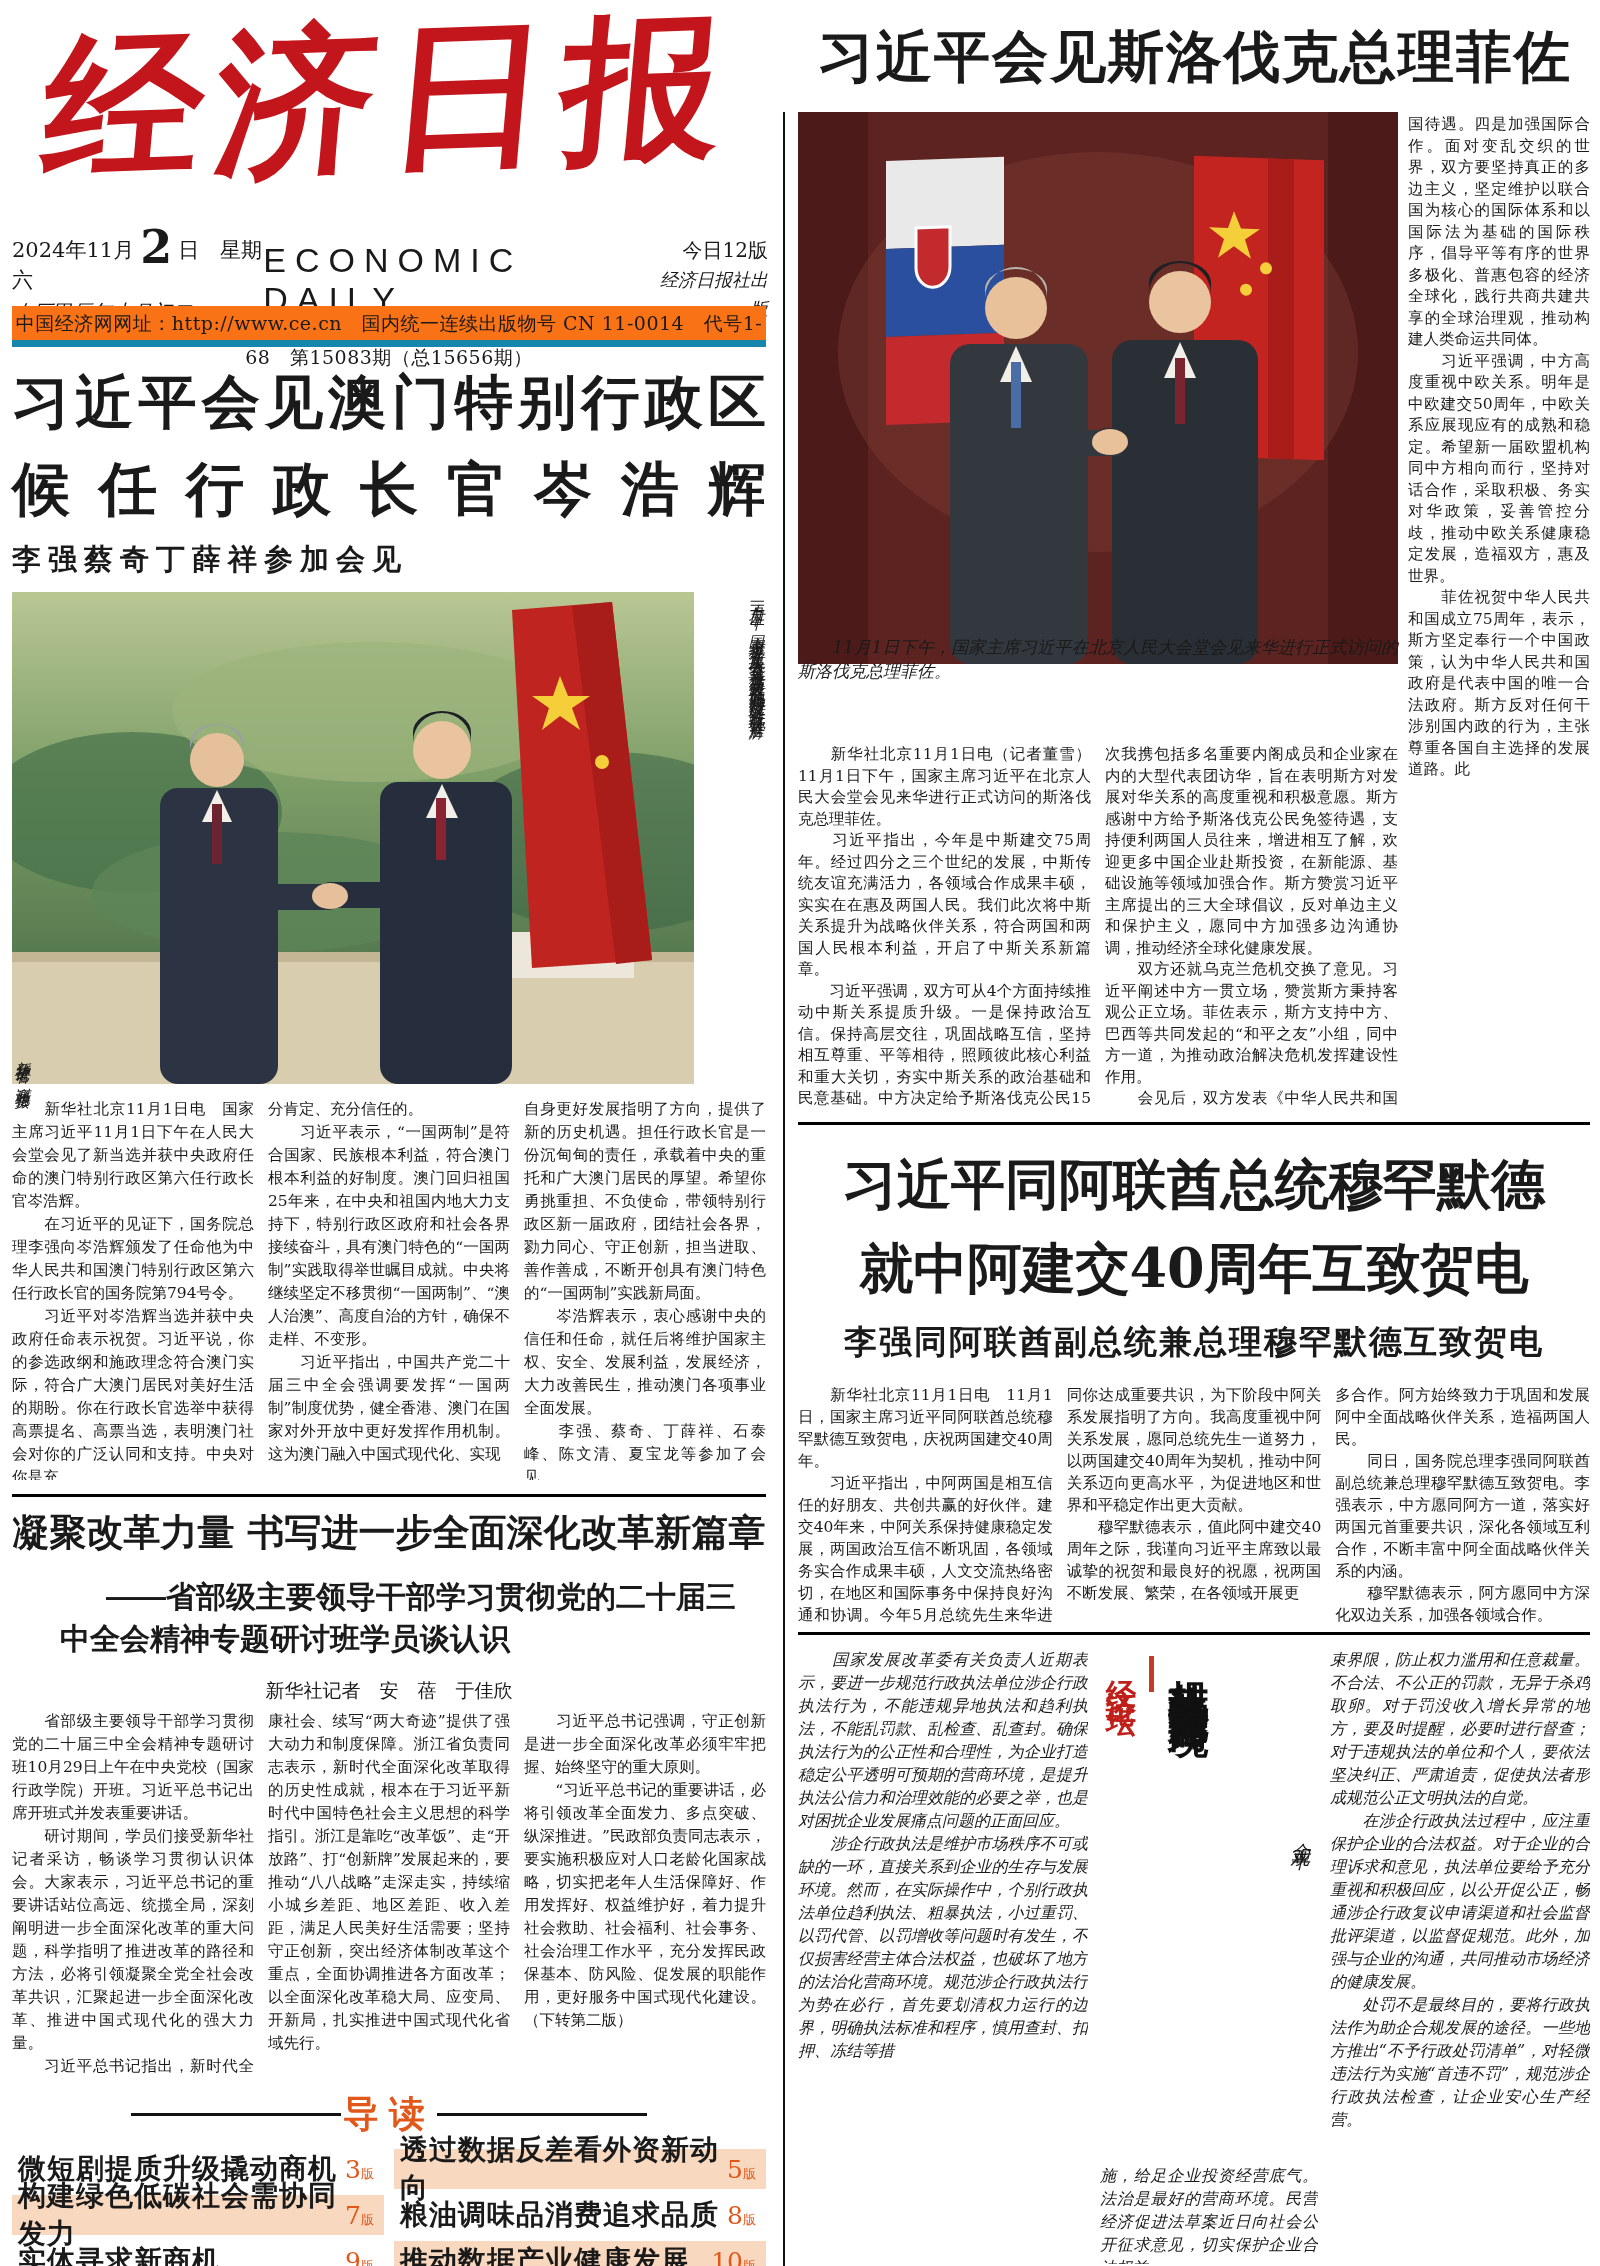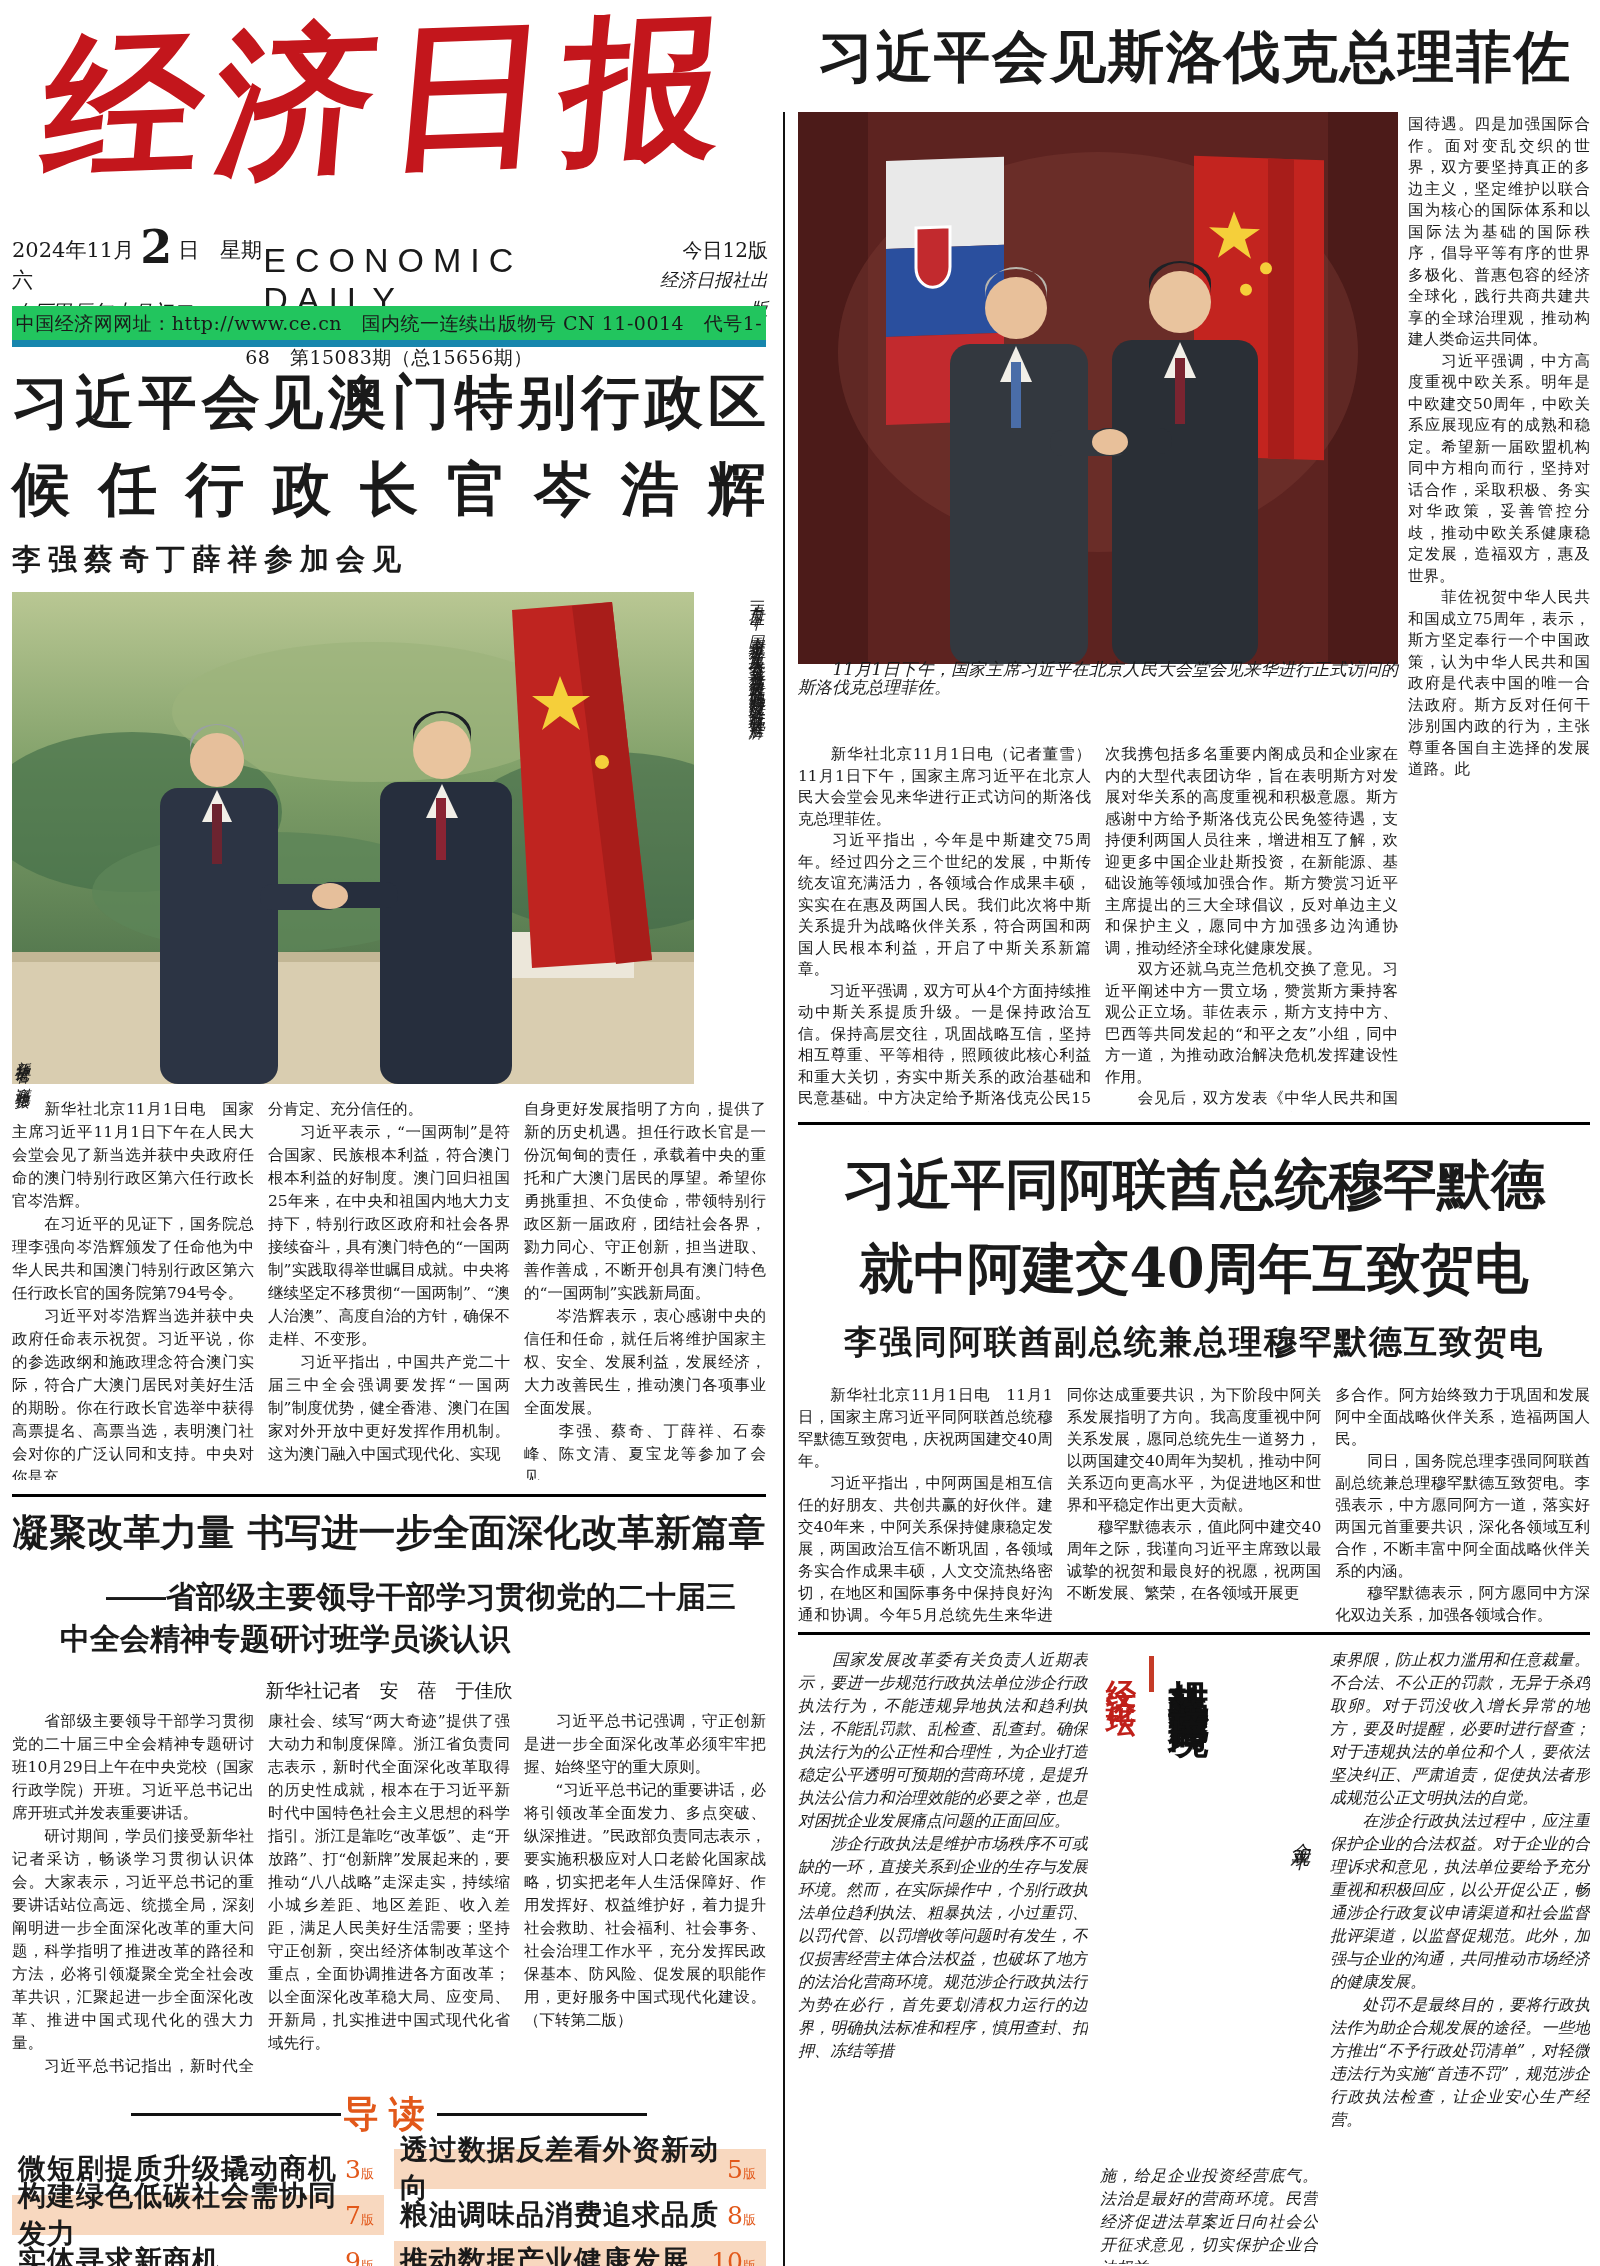--- a/index.html
+++ b/index.html
@@ -49,21 +49,21 @@
   .ddCell.shade{background:#f8d8bf;}
   .ddT{font-size:28px;font-weight:bold;letter-spacing:1px;}
   .ddP{color:#e2581a;font-size:25px;white-space:nowrap;}
   .ddP small{font-size:13px;}
   
   .vrule{left:783px;top:112px;width:2px;height:2154px;background:#111;}
   .ficoHead{left:800px;top:20px;width:790px;text-align:center;font-size:56px;font-weight:900;letter-spacing:2px;}
   .photoR{left:798px;top:112px;width:600px;height:552px;}
   .sidebar{left:1408px;top:114px;width:182px;height:992px;font-size:15.5px;line-height:21.5px;
            text-align:justify;overflow:hidden;white-space:pre-wrap;}
-  .ficoCap{left:798px;top:660px;width:600px;font-style:italic;font-size:17px;line-height:18px;text-align:justify;}
+  .ficoCap{left:798px;top:635px;width:600px;font-style:italic;font-size:17px;line-height:24px;text-align:justify;}
   .ficoCredit{text-align:right;font-style:italic;font-size:17px;}
   .ficoText{left:798px;top:744px;width:600px;height:368px;}
   .ficoText .col{font-size:15.5px;line-height:21.5px;}
   .uaeHead{left:798px;top:1142px;width:792px;text-align:center;font-size:54px;line-height:84px;font-weight:900;
            font-family:"DejaVu Serif","Liberation Serif",serif;}
   .uaeSub{left:798px;top:1320px;width:792px;text-align:center;font-size:33px;font-weight:bold;letter-spacing:2px;}
   .uaeText{left:798px;top:1384px;width:792px;height:238px;}
   .uaeText .col{font-size:15.5px;line-height:22px;}
   
   .jin{left:798px;top:1648px;width:792px;height:616px;display:flex;gap:12px;}
@@ -93,21 +93,21 @@
       </div>
       <div class="dl-lunar">农历甲辰年十月初二</div>
     </div>
     <div class="dl-eng sans">ECONOMIC DAILY</div>
     <div class="dl-right">
       <div>今日12版</div>
       <div class="dl-pub">经济日报社出版</div>
     </div>
   </div>
 
-  <div class="abs infobar" style="background:#22c55e">中国经济网网址：http://www.ce.cn　国内统一连续出版物号 CN 11-0014　代号1-68　第15083期（总15656期）</div>
+  <div class="abs infobar" style="background:#f97316">中国经济网网址：http://www.ce.cn　国内统一连续出版物号 CN 11-0014　代号1-68　第15083期（总15656期）</div>
 
   <div class="abs mhead sans">
     <div class="jline">习近平会见澳门特别行政区</div>
     <div class="jline">候任行政长官岑浩辉</div>
   </div>
   <div class="abs msub">李强蔡奇丁薛祥参加会见</div>
 
   <div class="abs photoL">
     <svg width="682" height="492" aria-hidden="true">
       <defs>

